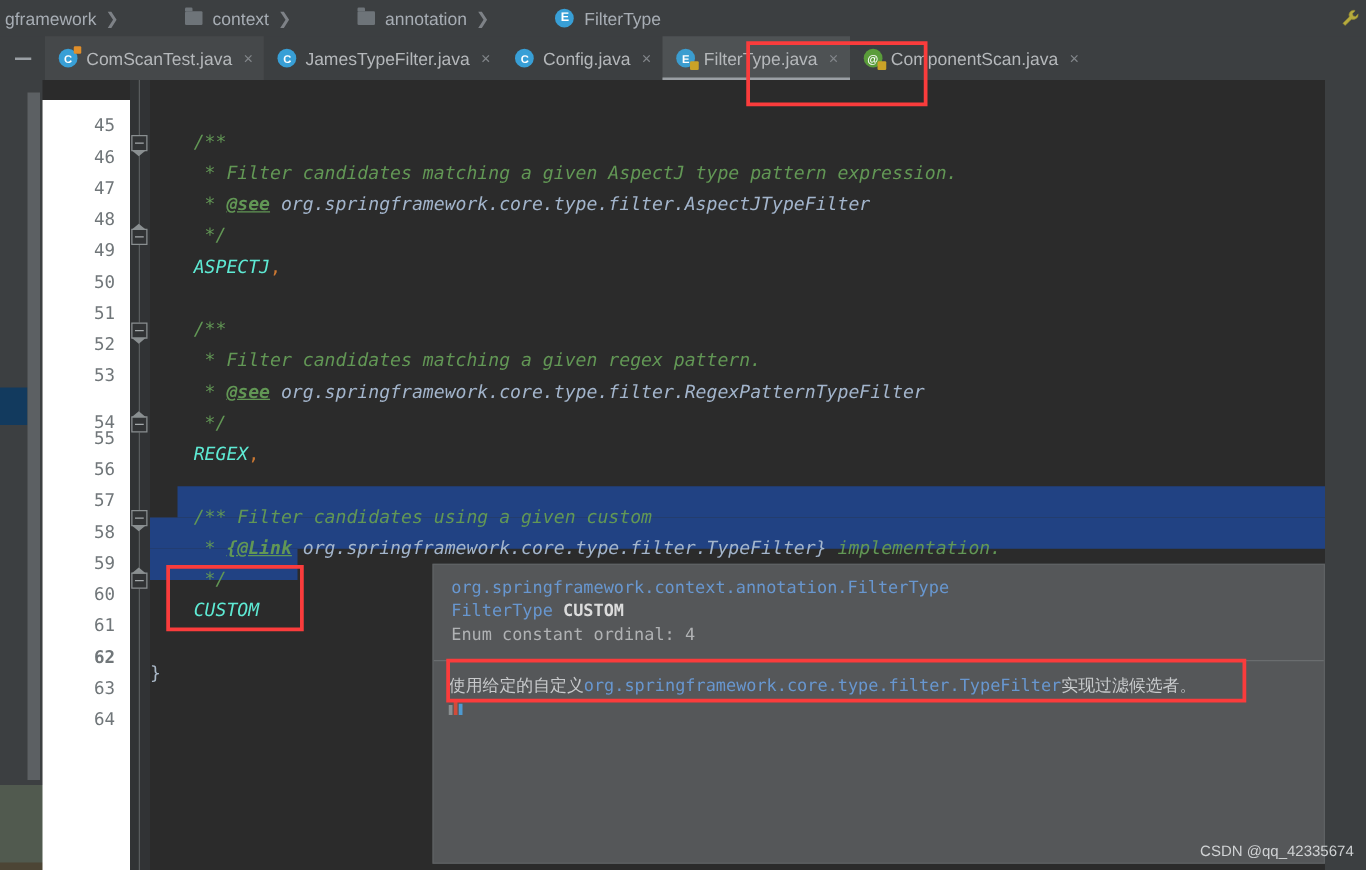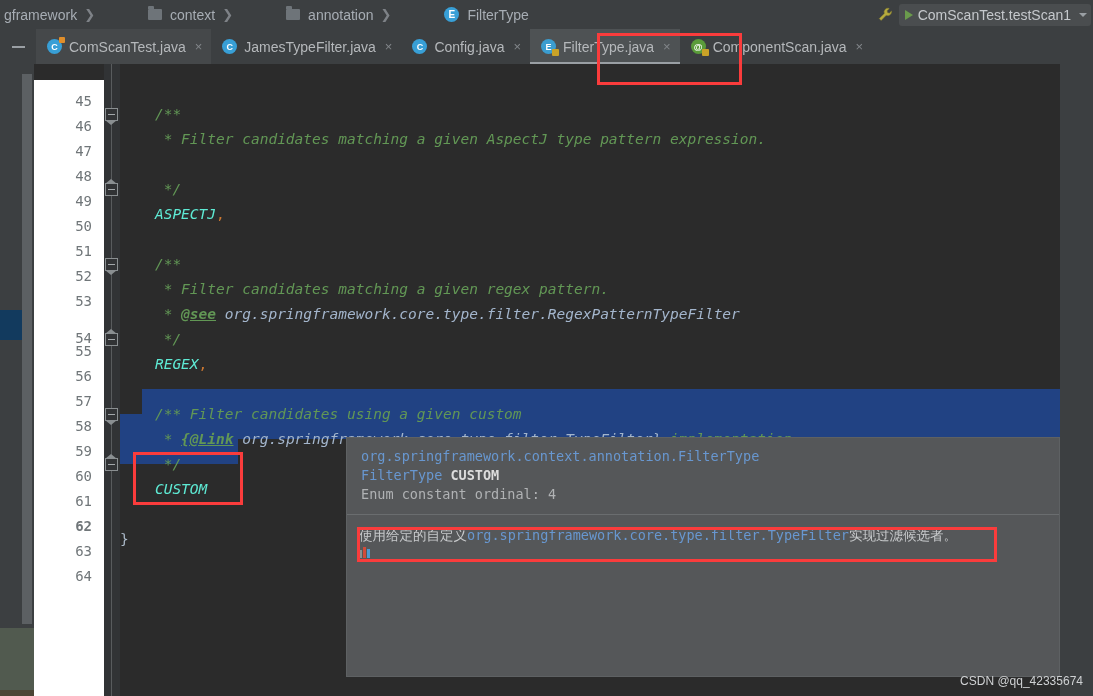--- a/index.html
+++ b/index.html
@@ -205,25 +205,20 @@
         <span class="enum-ico">E</span>
         <span class="ctext">FilterType</span>
       </div>
     </div>
 
     <div class="topright">
       <div class="wrench">
         <svg width="17" height="17" viewBox="0 0 17 17" aria-hidden="true">
           <path d="M11.6 2.2a3.9 3.9 0 0 0-4.2 5.3L2.3 12.6l1.8 1.8 5.1-5.1a3.9 3.9 0 0 0 5.3-4.2l-2.1 2.1-1.9-.5-.5-1.9 2.1-2.1z" fill="#b6ab3d" stroke="#8f8530" stroke-width="0.5"></path>
         </svg>
-      </div>
-      <div class="runcfg">
-        <span class="play-tri"></span>
-        <span class="lbl">ComScanTest.testScan1</span>
-        <span class="chev"></span>
       </div>
     </div>
   </div>
 
   <div class="tabbar">
     <div class="collapse-btn">
       <span class="minus"></span>
     </div>
 
     <div class="tab" style="background:#45484a;">
@@ -324,20 +319,21 @@
       </div>
 
     <div class="codearea" id="codearea">
       <div class="curline" style="top:350px;"></div>
       <div class="sel-row" style="top:325px;left:22px;right:0;"></div>
       <div class="sel-row" style="top:350px;left:0;right:0;"></div>
       <div class="sel-row" style="top:375px;left:0;width:118px;"></div>
     <div class="code-line" style="top: 13px;"></div>
         <div class="code-line" style="top: 38px;"><span class="cmt">    /**</span></div>
         <div class="code-line" style="top: 63px;"><span class="cmt">     * Filter candidates matching a given AspectJ type pattern expression.</span></div>
+        <div class="code-line" style="top: 88px;"><span class="cmt">     * </span><span class="tag">@see</span><span class="link"> org.springframework.core.type.filter.AspectJTypeFilter</span></div>
         <div class="code-line" style="top: 113px;"><span class="cmt">     */</span></div>
         <div class="code-line" style="top: 138px;"><span class="enumc">    ASPECTJ</span><span class="punc">,</span></div>
         <div class="code-line" style="top: 163px;"></div>
         <div class="code-line" style="top: 188px;"><span class="cmt">    /**</span></div>
         <div class="code-line" style="top: 213px;"><span class="cmt">     * Filter candidates matching a given regex pattern.</span></div>
         <div class="code-line" style="top: 238px;"><span class="cmt">     * </span><span class="tag">@see</span><span class="link"> org.springframework.core.type.filter.RegexPatternTypeFilter</span></div>
         <div class="code-line" style="top: 263px;"><span class="cmt">     */</span></div>
         <div class="code-line" style="top: 288px;"><span class="enumc">    REGEX</span><span class="punc">,</span></div>
         <div class="code-line" style="top: 313px;"></div>
         <div class="code-line" style="top: 338px;"><span class="cmt">    /** Filter candidates using a given custom</span></div>
@@ -345,21 +341,21 @@
         <div class="code-line" style="top: 388px;"><span class="cmt">     */</span></div>
         <div class="code-line" style="top: 413px;"><span class="enumc">    CUSTOM</span></div>
         <div class="code-line" style="top: 438px;"></div>
         <div class="code-line" style="top: 463px;"><span class="brace">}</span></div>
         <div class="code-line" style="top: 488px;"></div>
       </div>
 
     <div class="rightgut"></div>
   </div>
 
-  <div class="doctip" style="left:346px;top:437px;width:714px;height:240px;">
+  <div class="doctip" style="left:346px;top:451px;width:714px;height:240px;">
     <div class="doc-head">
       <div class="l"><span class="dq">org.springframework.context.annotation.FilterType</span></div>
       <div class="l"><span class="dq">FilterType</span><span class="dgrey"> </span><span class="dbold">CUSTOM</span></div>
       <div class="l"><span class="dgrey">Enum constant ordinal: 4</span></div>
     </div>
     <div class="doc-sep"></div>
     <div class="doc-body">
       <div class="zh"><span>使用给定的自定义</span><span class="mono">org.springframework.core.type.filter.TypeFilter</span><span>实现过滤候选者。</span></div>
       <div class="doc-foot">
         <span class="maven-ico">

